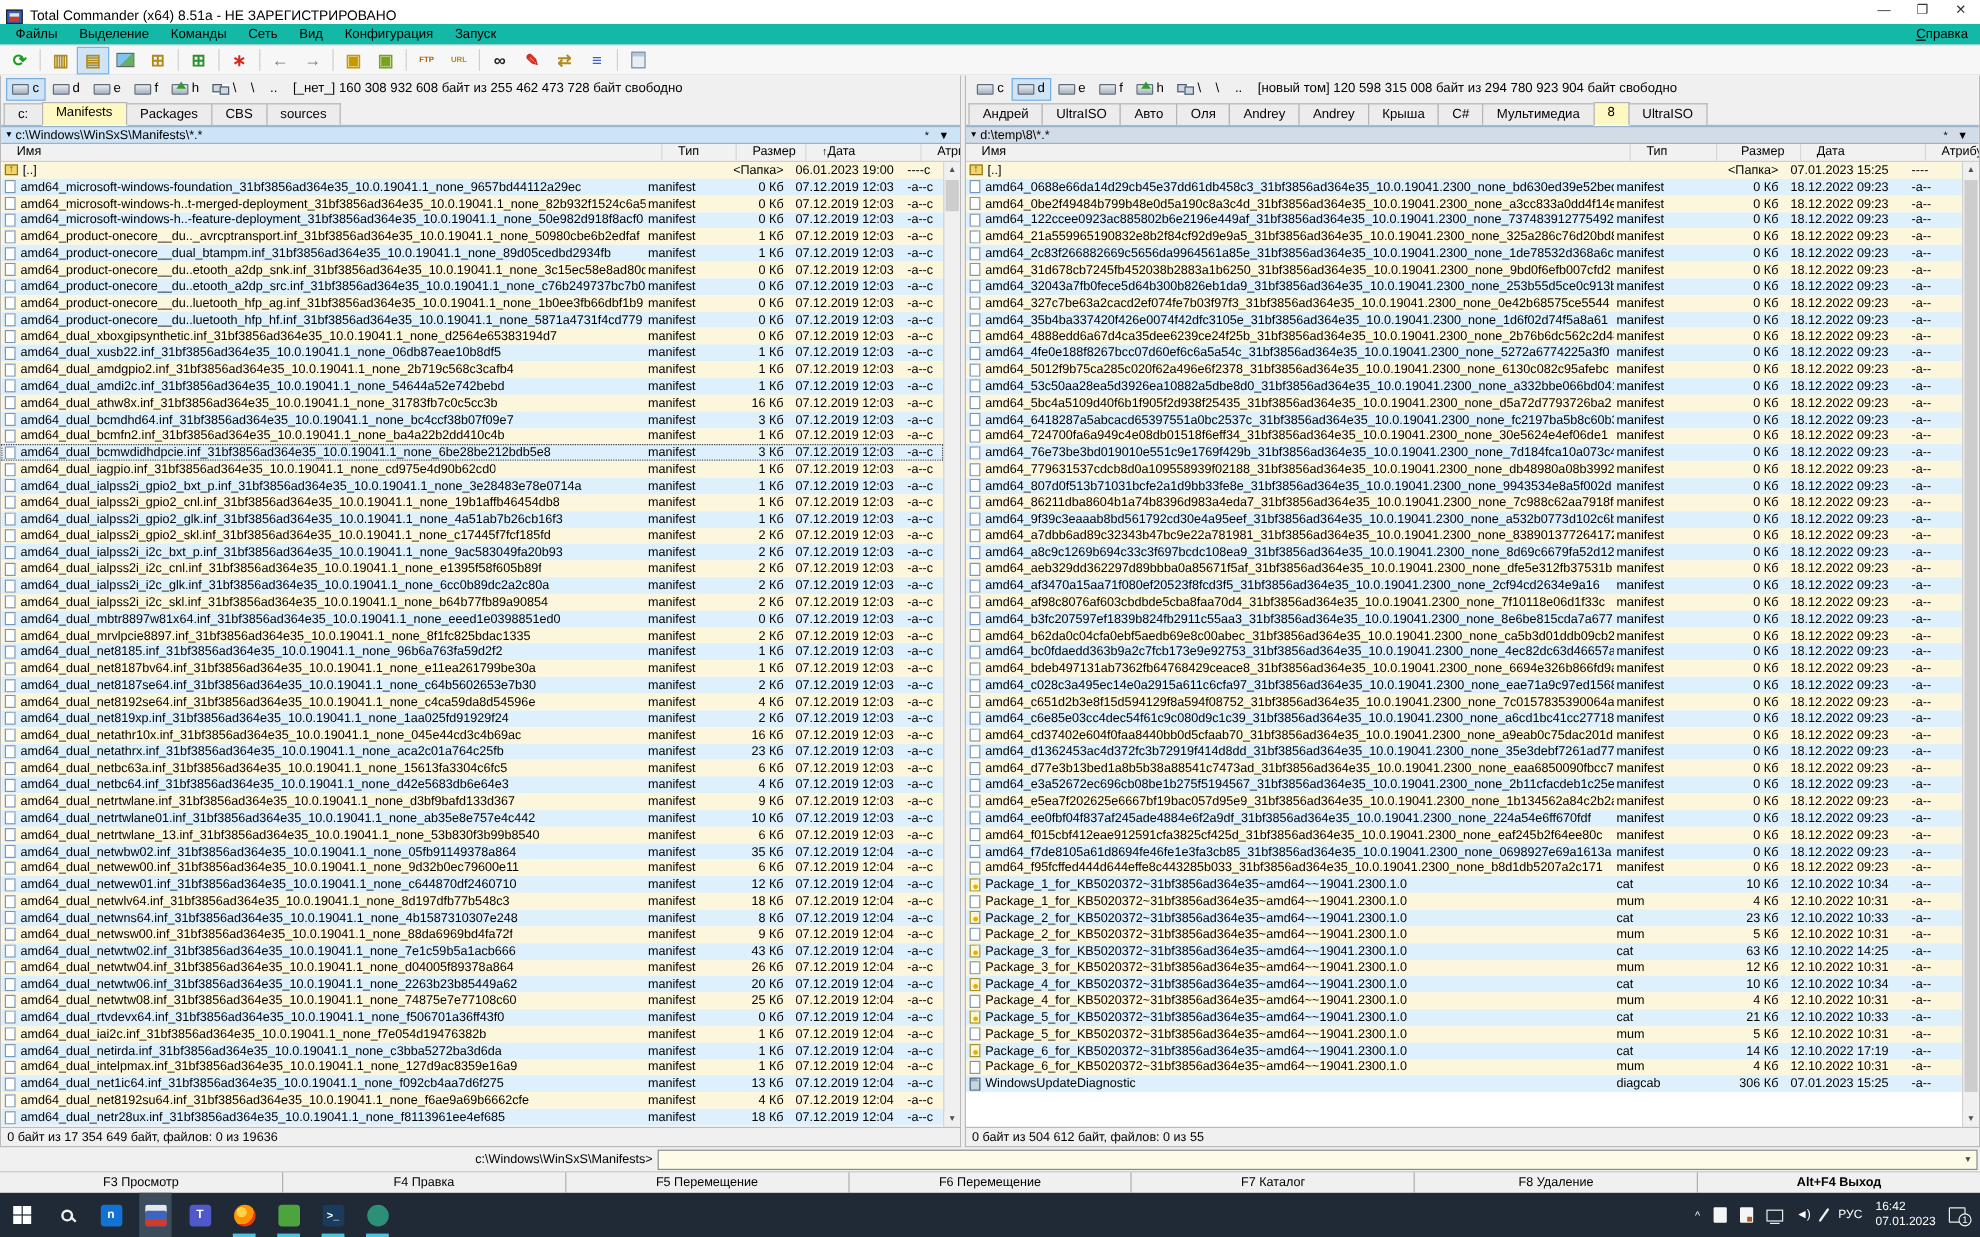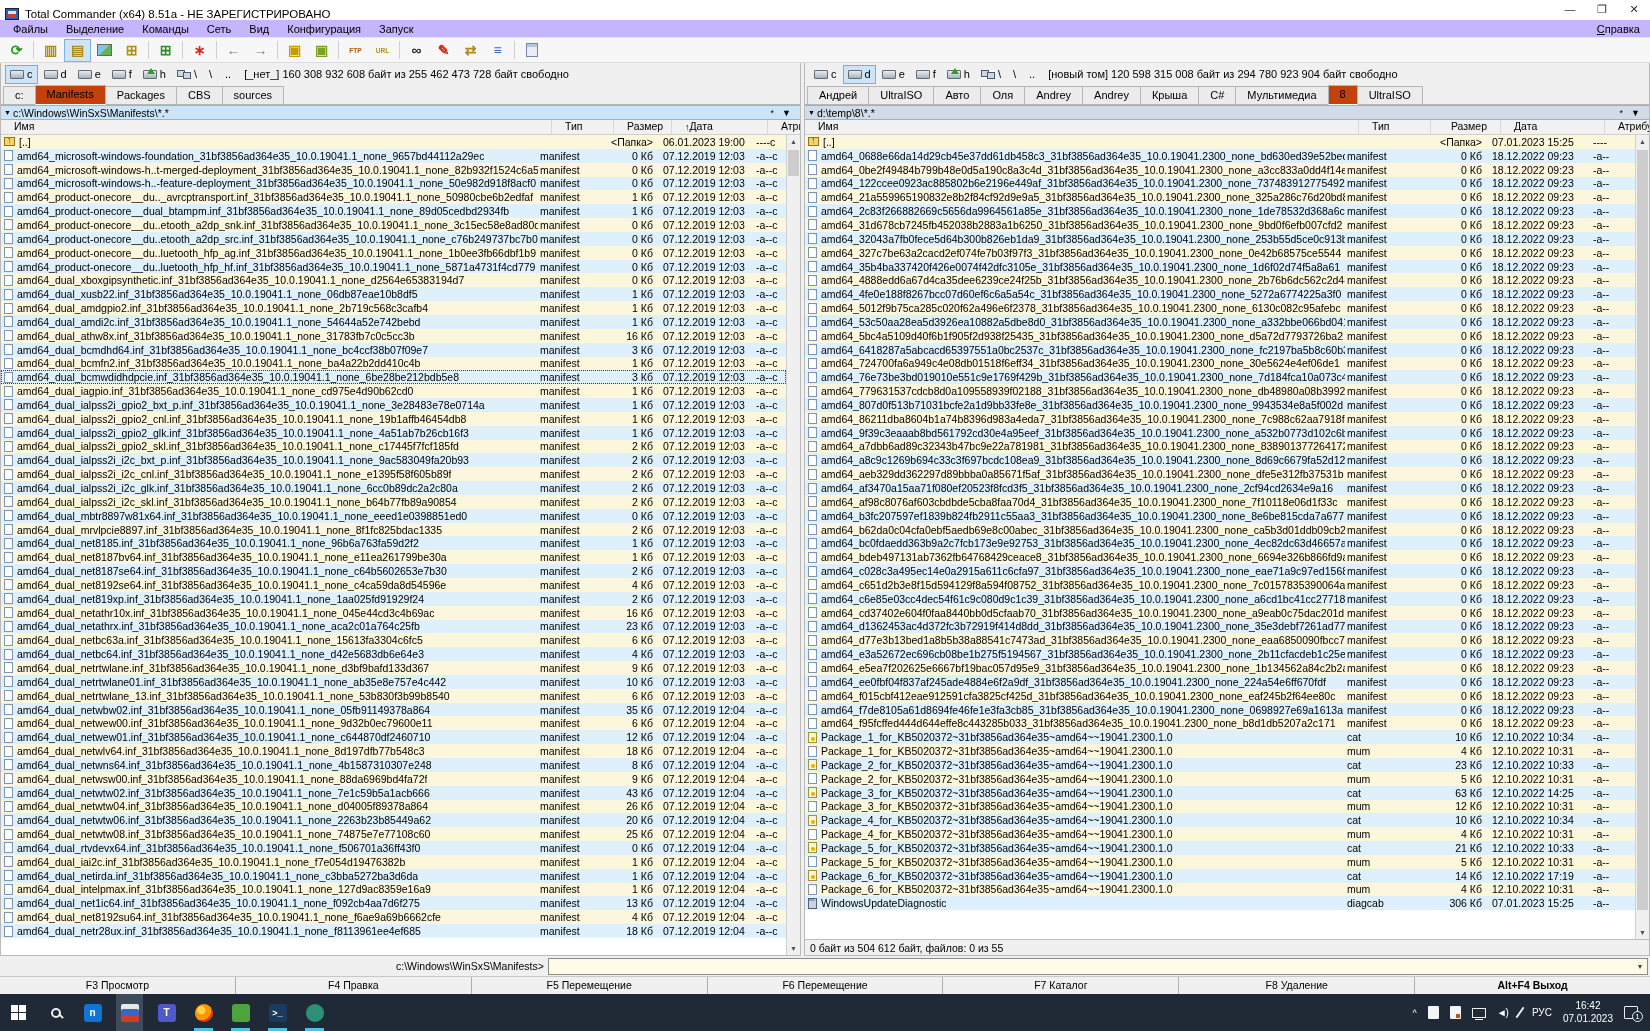--- a/index.html
+++ b/index.html
@@ -9,21 +9,21 @@
   
   .titlebar { height:20px; background:#fff; display:flex; align-items:flex-end; padding:0 0 0 5px; }
   .tc-logo { width:14px; height:12px; background:#2b5fb8; border:1px solid #222; position:relative; flex:none; }
   .tc-logo::before { content:""; position:absolute; left:2px; top:2px; right:2px; height:3px; background:#e3e3e3; }
   .tc-logo::after { content:""; position:absolute; left:2px; bottom:1px; right:2px; height:4px; background:#d23a2a; }
   .title-text { margin-left:6px; font-size:11.5px; }
   .win-btns { margin-left:auto; display:flex; }
   .win-btn { width:32px; height:20px; text-align:center; line-height:19px; font-size:11px; color:#333; }
 
   
-  .menubar { height:18px; background:#c4b5fd; display:flex; align-items:center; padding-left:4px; border-bottom:1px solid #e8e8e8; }
+  .menubar { height:18px; background:#14b8a6; display:flex; align-items:center; padding-left:4px; border-bottom:1px solid #e8e8e8; }
   .menu-item { padding:1px 9px; }
   .menu-item::first-letter { text-decoration:underline; }
   .menu-help { margin-left:auto; margin-right:10px; }
   .menu-help::first-letter { text-decoration:underline; }
 
   
   .toolbar { height:25px; background:#f7f7f7; border-bottom:1px solid #dcdcdc; display:flex; align-items:center; padding-left:3px; }
   .tb-btn { width:27px; height:23px; display:flex; align-items:center; justify-content:center; font-size:14px; font-weight:bold; border:1px solid transparent; }
   .tb-btn.active { background:#cfe4f7; border-color:#7eb2e0; }
   .tb-sep { width:1px; height:18px; background:#cfcfcf; margin:0 3px; flex:none; }
@@ -44,21 +44,21 @@
   .dg { width:14px; height:9px; background:linear-gradient(#e8edf2,#a8b2bc); border:1px solid #5f6b77; border-radius:1px; position:relative; flex:none; }
   .dg.green::after { content:""; position:absolute; left:3px; top:-3px; border-left:4px solid transparent; border-right:4px solid transparent; border-bottom:6px solid #2e9e2e; }
   .dg.net { background:#fff; border:none; }
   .dg.net::before, .dg.net::after { content:""; position:absolute; width:6px; height:5px; background:#cfd8e2; border:1px solid #4a5a6a; }
   .dg.net::before { left:0; top:0; } .dg.net::after { right:0; bottom:0; }
   .drive-plain { padding:0 6px; }
   .vol-info { margin-left:6px; white-space:nowrap; overflow:hidden; }
 
   .tabsbar { height:20px; background:#f0f0f0; display:flex; align-items:flex-end; padding-left:2px; flex:none; border-bottom:1px solid #b5b5b5; }
   .tab { height:18px; line-height:17px; padding:0 11px; background:#ececec; border:1px solid #b5b5b5; border-bottom:none; margin-right:-1px; white-space:nowrap; }
-  .tab.active { background:#c2410c; height:20px; margin-bottom:-1px; border-bottom:1px solid #fff; }
+  .tab.active { background:#fef9c3; height:20px; margin-bottom:-1px; border-bottom:1px solid #fff; }
 
   .pathbar { height:15px; display:flex; align-items:center; padding:0 3px; font-size:10.5px; border-top:1px solid #96b4d2; border-bottom:1px solid #96b4d2; flex:none; white-space:nowrap; }
   .pane.left  .pathbar { background:#cde3f6; }
   .pane.right .pathbar { background:#d3dce6; }
   .path-caret { font-size:7px; margin-right:2px; }
   .path-spacer { flex:1; }
   .path-btn { padding:0 4px; font-size:9px; }
 
   .headers { height:15px; display:flex; background:#f1f1f1; border-bottom:1px solid #cfcfcf; font-size:10.5px; flex:none; }
   .hcell { border-right:1px solid #d8d8d8; padding:0 13px; overflow:hidden; white-space:nowrap; }
@@ -129,21 +129,21 @@
   .ic-ps { background:#1a3b5c; font-size:9px; }
   .ic-spider { background:#2e8f77; border-radius:50%; font-size:9px; }
   .tray { margin-left:auto; display:flex; align-items:center; gap:11px; padding-right:12px; font-size:10px; }
   .tray-chevron { font-size:9px; color:#fff; }
   .ti-sq { width:11px; height:13px; background:#f5f5f5; border-radius:1px; position:relative; }
   .ti-sq.dot::after { content:""; position:absolute; right:1px; bottom:1px; width:4px; height:4px; background:#b5541f; }
   .ti-net { width:14px; height:10px; border:1px solid #eee; position:relative; }
   .ti-net::after { content:""; position:absolute; left:2px; bottom:-3px; width:8px; height:1px; background:#eee; }
   .ti-vol { font-size:10px; letter-spacing:-1px; }
   .ti-pen { width:2px; height:13px; background:#eee; transform:rotate(35deg); border-radius:1px; }
-  .clock { text-align:center; line-height:1.25; font-size:10px; }
+  .clock { text-align:left; line-height:1.25; font-size:10px; }
   .notif { width:14px; height:13px; border:1px solid #eee; border-radius:1px; position:relative; }
   .notif .badge { position:absolute; right:-6px; bottom:-4px; width:11px; height:11px; border-radius:50%; background:#1f2a36; border:1px solid #eee; font-size:8px; line-height:9px; text-align:center; }
 </style>
 </head>
 <body>
 
 <div class="app">
 
   <div class="titlebar">
     <span class="tc-logo"></span>
@@ -833,20 +833,21 @@
             </div>
           </div>
           <div class="vscroll">
             <div class="vs-arrow">▲</div>
             <div class="vs-track">
               <div class="vs-thumb" style="top: 2px; height: 26px;"></div>
             </div>
             <div class="vs-arrow">▼</div>
           </div>
         </div>
+        <div class="statusbar">0 байт из 17 354 649 байт, файлов: 0 из 19636</div>
       </div>
     <div class="pane-divider"></div>
     <div class="pane right" id="pane-right">
         <div class="drivebar">
           <span class="drive-btn">
             <span class="dg"></span>
             <span>c</span>
           </span>
           <span class="drive-btn active">
             <span class="dg"></span>

